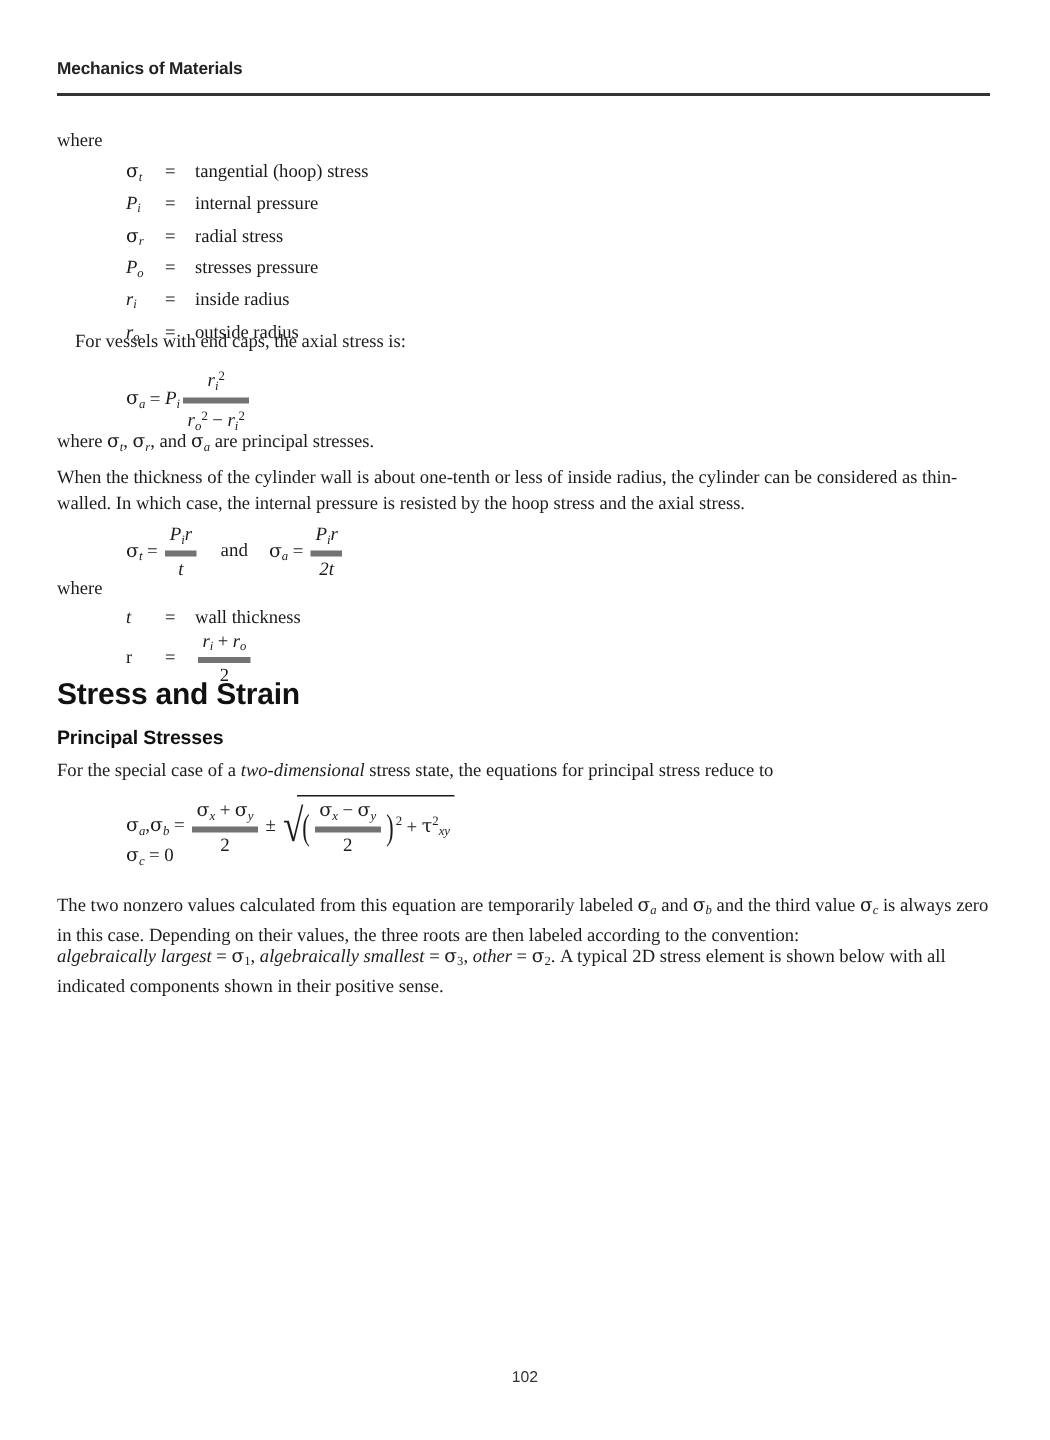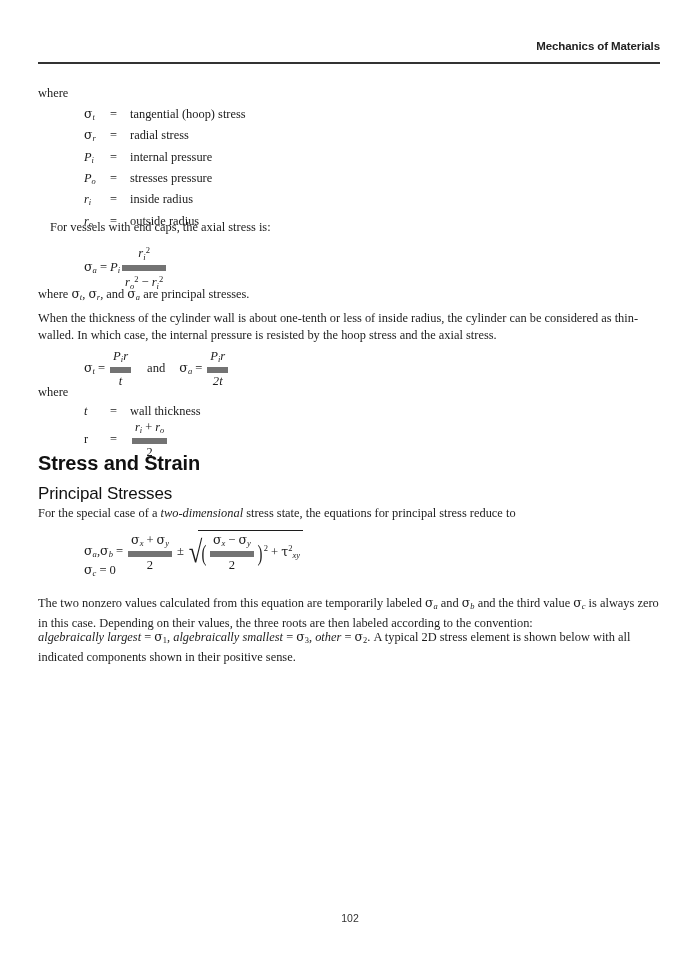--- a/index.html
+++ b/index.html
@@ -21,21 +21,21 @@
     width: 700px;
     height: 960px;
   }
 
   
   .running-head {
     position: absolute;
     left: 38px;
     top: 40px;
     width: 622px;
-    text-align: right;
+    text-align: left;
     font-family: "Liberation Sans", "DejaVu Sans", sans-serif;
     font-weight: bold;
     font-size: 11.5px;
     letter-spacing: -0.1px;
     color: #222;
   }
   .header-rule {
     position: absolute;
     left: 38px;
     top: 62px;
@@ -99,21 +99,21 @@
   }
   .frac {
     display: inline-block;
     vertical-align: middle;
     text-align: center;
     margin: 0 2px;
   }
   .frac > .num {
     display: block;
     padding: 0 3px 1px 3px;
-    border-bottom: 6px solid #737373;
+    border-bottom: 4px solid #737373;
     line-height: 14px;
   }
   .frac > .den {
     display: block;
     padding: 1px 3px 0 3px;
     line-height: 14px;
   }
   .paren-big {
     display: inline-block;
     font-size: 1.9em;
@@ -154,22 +154,22 @@
     font-family: "Liberation Sans", "DejaVu Sans", sans-serif;
     font-weight: bold;
     font-size: 20px;
     color: #111;
     letter-spacing: -0.15px;
   }
   .h2 {
     position: absolute;
     left: 38px;
     font-family: "Liberation Sans", "DejaVu Sans", sans-serif;
-    font-weight: normal;
-    font-size: 17px;
+    font-weight: bold;
+    font-size: 13px;
     color: #111;
     letter-spacing: -0.1px;
   }
 
   .ital { font-style: italic; margin-top: 48px; }
 
   
   .folio {
     position: absolute;
     left: 0;
@@ -192,28 +192,28 @@
   <div class="blk body-col where-label" style="top:85px;">where</div>
 
   <table class="deflist" style="top:105px;">
     <tbody>
         <tr>
       <td class="sym"><span class="sigma">σ</span><span class="sub">t</span></td>
       <td class="eq">=</td>
       <td class="desc">tangential (hoop) stress</td>
     </tr>
     <tr>
+      <td class="sym"><span class="mi">P</span><span class="sub">i</span></td>
+      <td class="eq">=</td>
+      <td class="desc">internal pressure</td>
+    </tr>
+    <tr>
       <td class="sym"><span class="sigma">σ</span><span class="sub">r</span></td>
       <td class="eq">=</td>
       <td class="desc">radial stress</td>
-    </tr>
-    <tr>
-      <td class="sym"><span class="mi">P</span><span class="sub">i</span></td>
-      <td class="eq">=</td>
-      <td class="desc">internal pressure</td>
     </tr>
     <tr>
       <td class="sym"><span class="mi">P</span><span class="sub">o</span></td>
       <td class="eq">=</td>
       <td class="desc">stresses pressure</td>
     </tr>
     <tr>
       <td class="sym"><span class="mi">r</span><span class="sub">i</span></td>
       <td class="eq">=</td>
       <td class="desc">inside radius</td>

